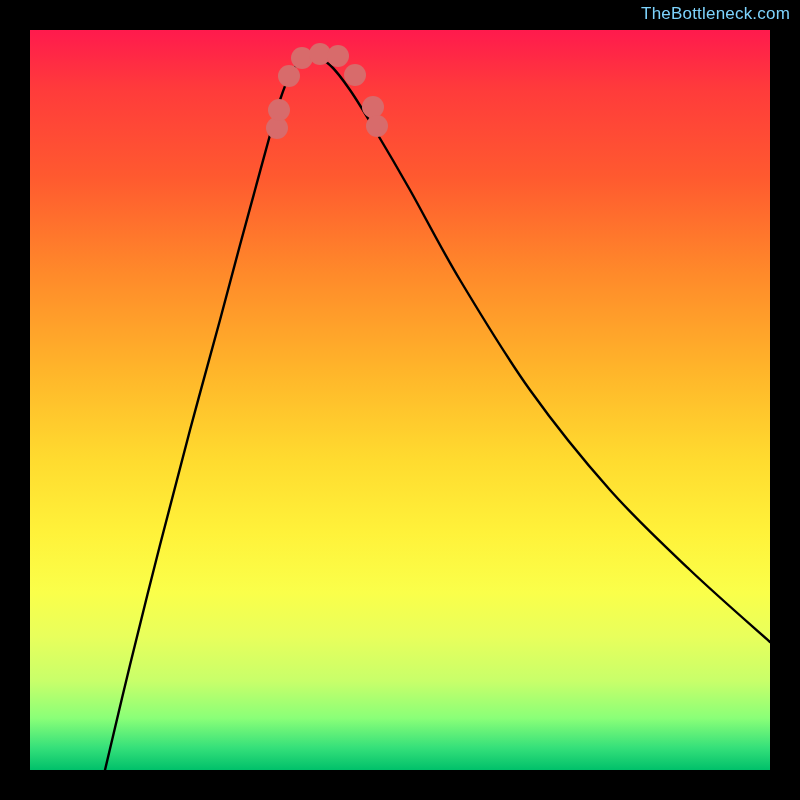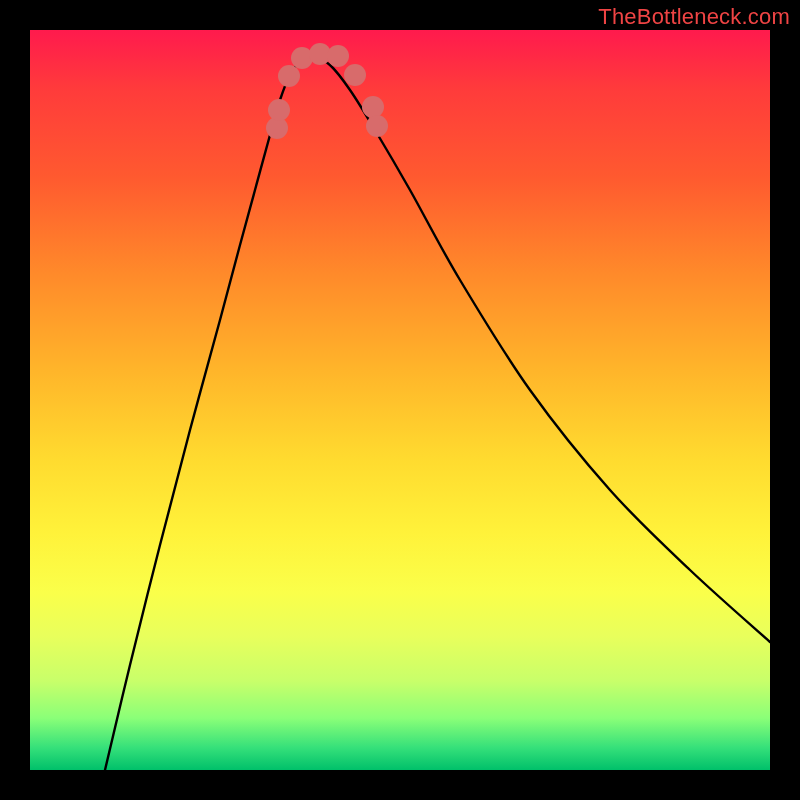--- a/index.html
+++ b/index.html
@@ -30,22 +30,22 @@
       #c8ff6a 88%,
       #8aff78 93%,
       #35e07a 97%,
       #00c06a 100%
     );
   }
   .watermark {
     position: absolute;
     top: 4px;
     right: 10px;
-    color: #ef4444;
-    font-size: 22px;
+    color: #7dd3fc;
+    font-size: 17px;
     font-weight: 500;
     letter-spacing: 0.2px;
     font-family: Arial, sans-serif;
   }
   svg.curve {
     position: absolute;
     left: 0;
     top: 0;
     width: 740px;
     height: 740px;

